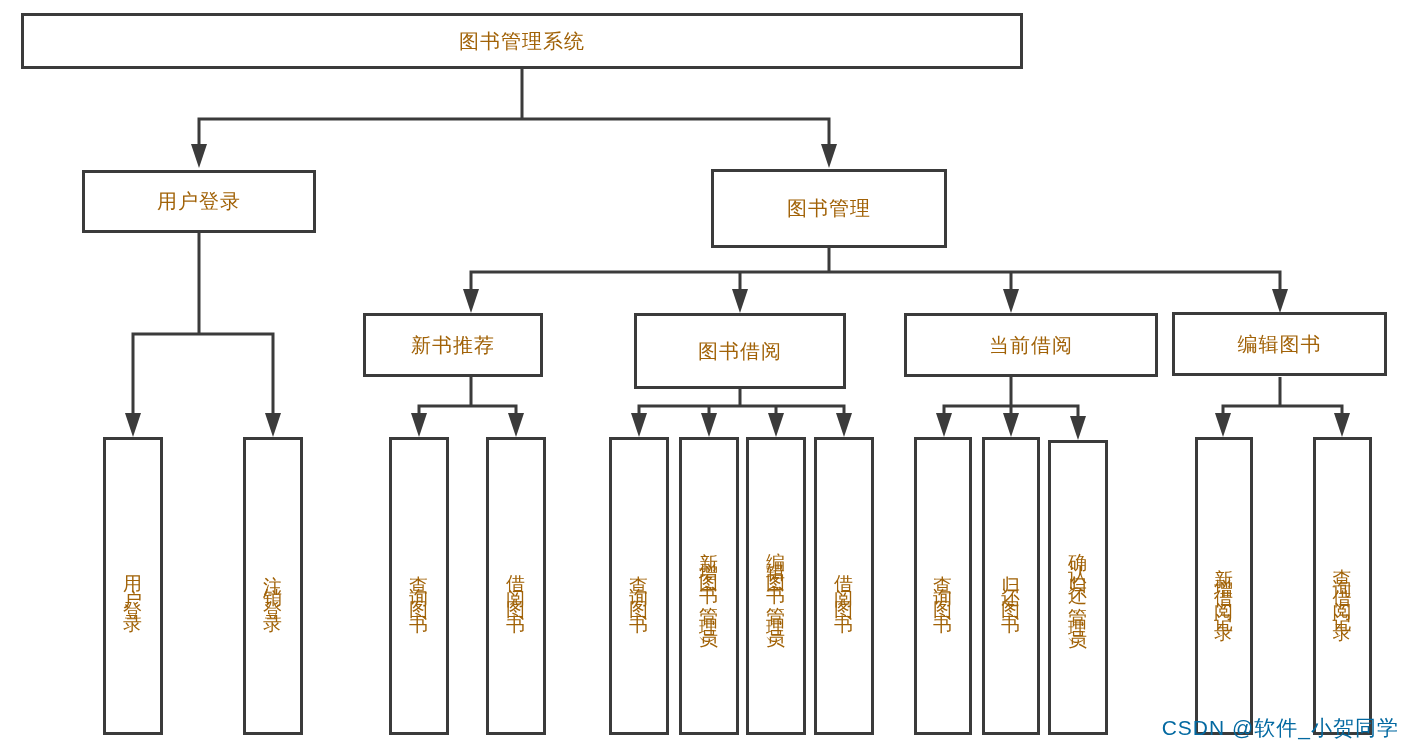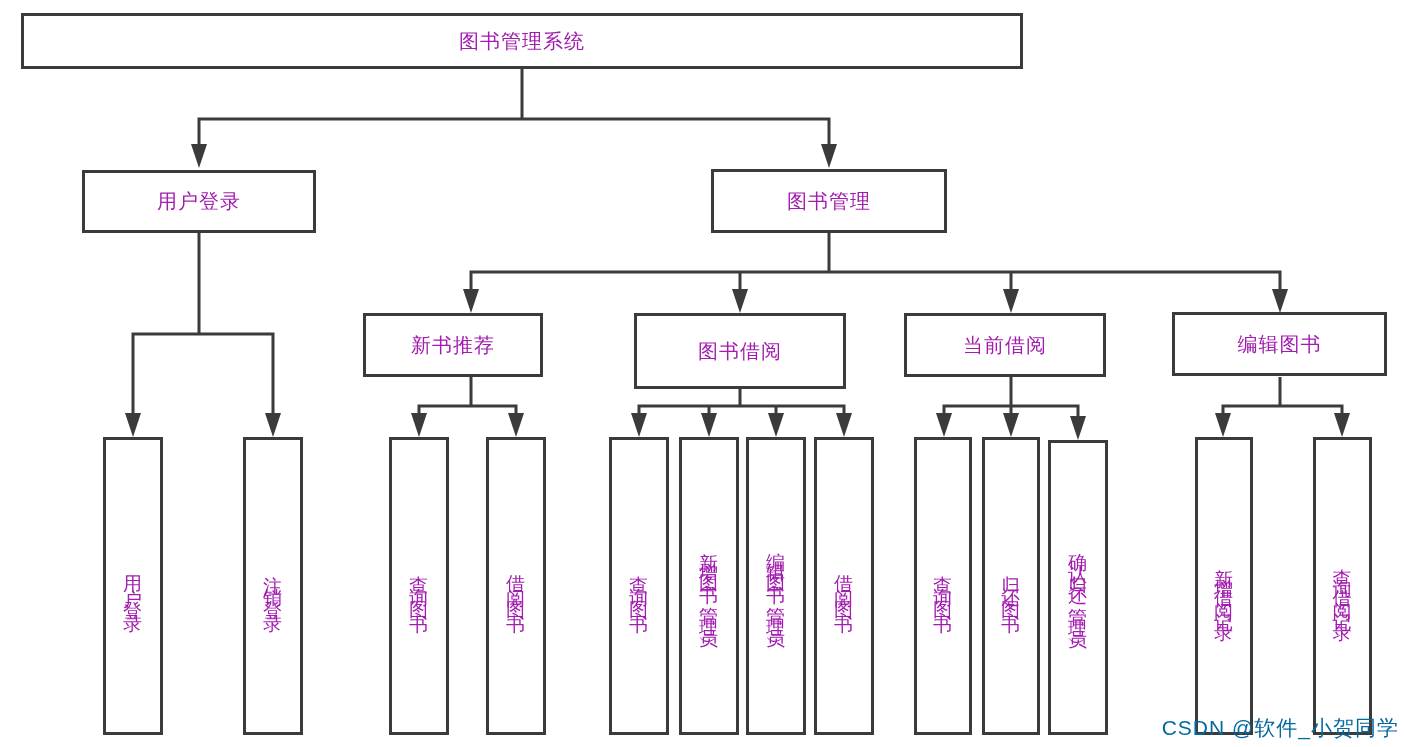--- a/index.html
+++ b/index.html
@@ -21,21 +21,21 @@
     width: 1405px; height: 747px;
   }
   .node {
     position: absolute;
     box-sizing: border-box;
     border: 3px solid #3b3b3b;
     background: #ffffff;
     display: flex;
     align-items: center;
     justify-content: center;
-    color: #a21caf;
+    color: #a16207;
   }
   .node.h {
     font-size: 20px;
     letter-spacing: 1px;
     white-space: nowrap;
   }
   .node.v span {
     writing-mode: vertical-lr;
     text-orientation: upright;
     font-size: 19px;
@@ -102,31 +102,31 @@
     </g>
   </svg>
 
   <div class="node h" style="left:21px; top:13px; width:1002px; height:56px;">
     <span>图书管理系统</span>
   </div>
 
   <div class="node h" style="left:82px; top:170px; width:234px; height:63px;">
     <span>用户登录</span>
   </div>
-  <div class="node h" style="left:711px; top:169px; width:236px; height:64px;">
+  <div class="node h" style="left:711px; top:169px; width:236px; height:79px;">
     <span>图书管理</span>
   </div>
 
   <div class="node h" style="left:363px; top:313px; width:180px; height:64px;">
     <span>新书推荐</span>
   </div>
   <div class="node h" style="left:634px; top:313px; width:212px; height:76px;align-items:center;">
     <span>图书借阅</span>
   </div>
-  <div class="node h" style="left:904px; top:313px; width:202px; height:64px;">
+  <div class="node h" style="left:904px; top:313px; width:254px; height:64px;">
     <span>当前借阅</span>
   </div>
   <div class="node h" style="left:1172px; top:312px; width:215px; height:64px;">
     <span>编辑图书</span>
   </div>
 
   <div class="node v" style="left:103px; top:437px; width:60px; height:298px;">
     <span>用户登录</span>
   </div>
   <div class="node v" style="left:243px; top:437px; width:60px; height:298px;">

